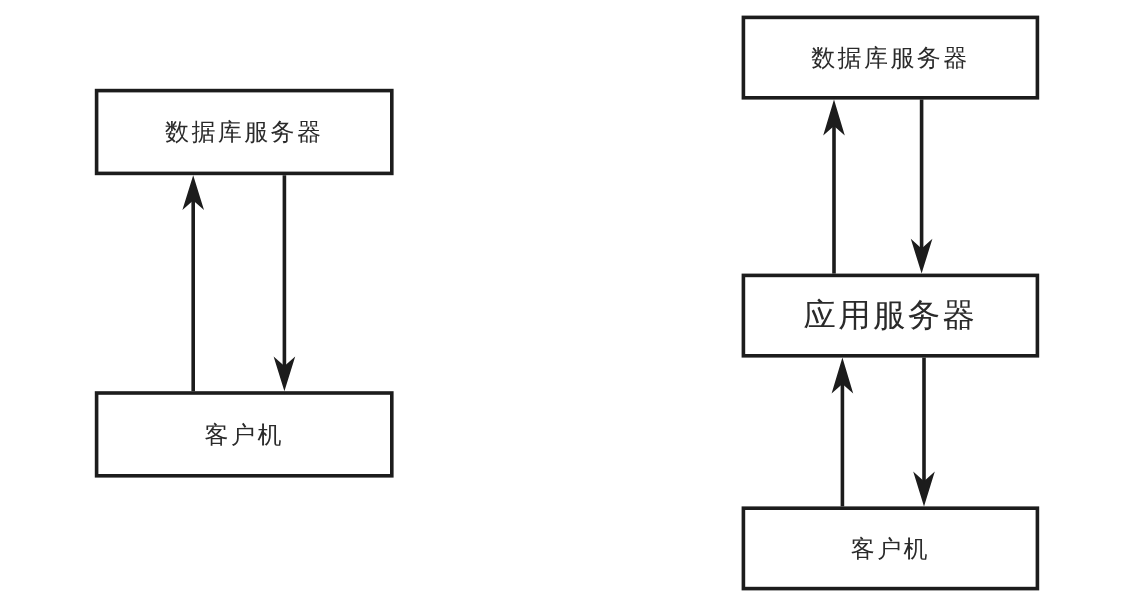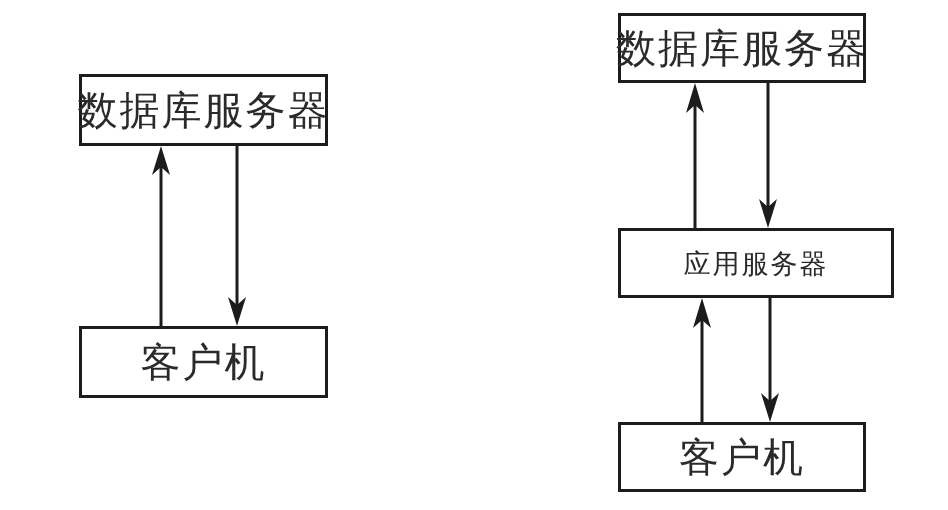--- a/index.html
+++ b/index.html
@@ -19,21 +19,21 @@
     position: absolute;
     box-sizing: border-box;
     background: #ffffff;
     border: 3px solid #1c1c1c;
     display: flex;
     align-items: center;
     justify-content: center;
   }
   .node-label {
     font-family: "DejaVu Serif", "Liberation Serif", serif;
-    font-size: 40px;
+    font-size: 20px;
     line-height: 1;
     color: #2a2a2a;
     letter-spacing: 2px;
     white-space: nowrap;
     user-select: none;
   }
   .label-sm {
     font-size: 27px;
   }
   .edge-layer {
@@ -64,21 +64,21 @@
   </div>
 
   <div class="node" style="left:79px; top:326px; width:249px; height:72px;">
     <span class="node-label">客户机</span>
   </div>
 
   <div class="node" style="left:618px; top:13px; width:248px; height:70px;">
     <span class="node-label">数据库服务器</span>
   </div>
 
-  <div class="node" style="left:618px; top:228px; width:276px; height:70px;">
+  <div class="node" style="left:618px; top:228px; width:248px; height:70px;">
     <span class="node-label label-sm">应用服务器</span>
   </div>
 
   <div class="node" style="left:618px; top:422px; width:248px; height:70px;">
     <span class="node-label">客户机</span>
   </div>
 
   <svg class="edge-layer" viewBox="0 0 948 510">
 
     <g>

